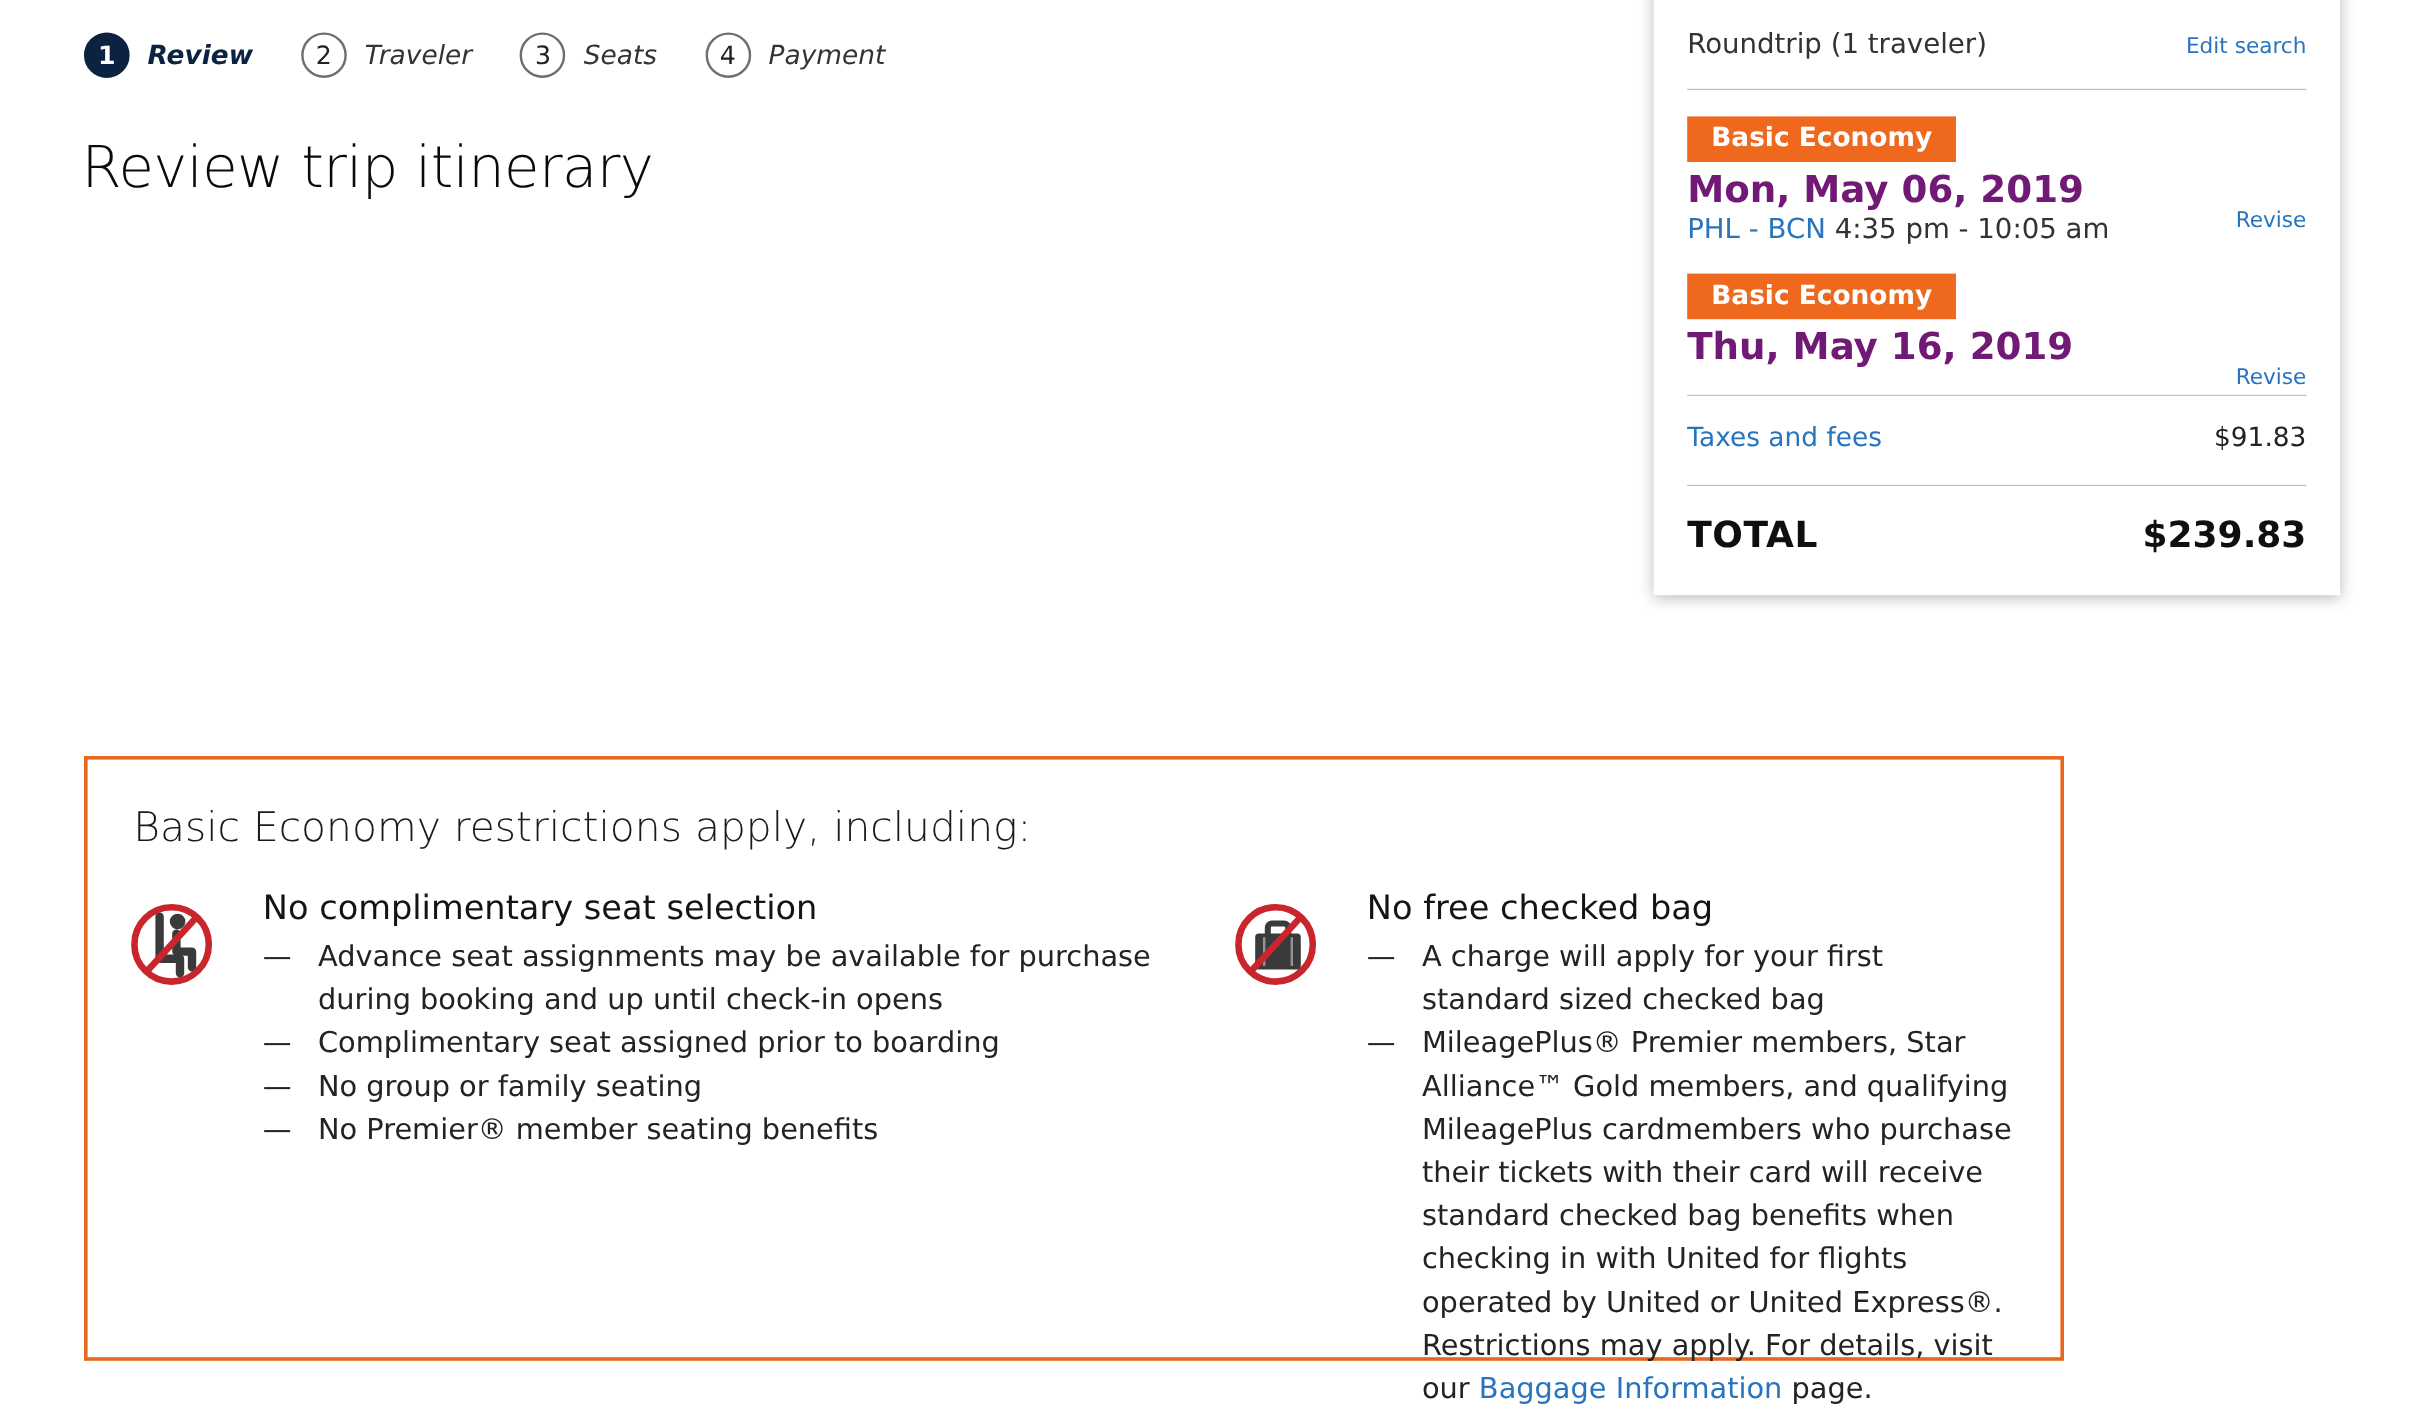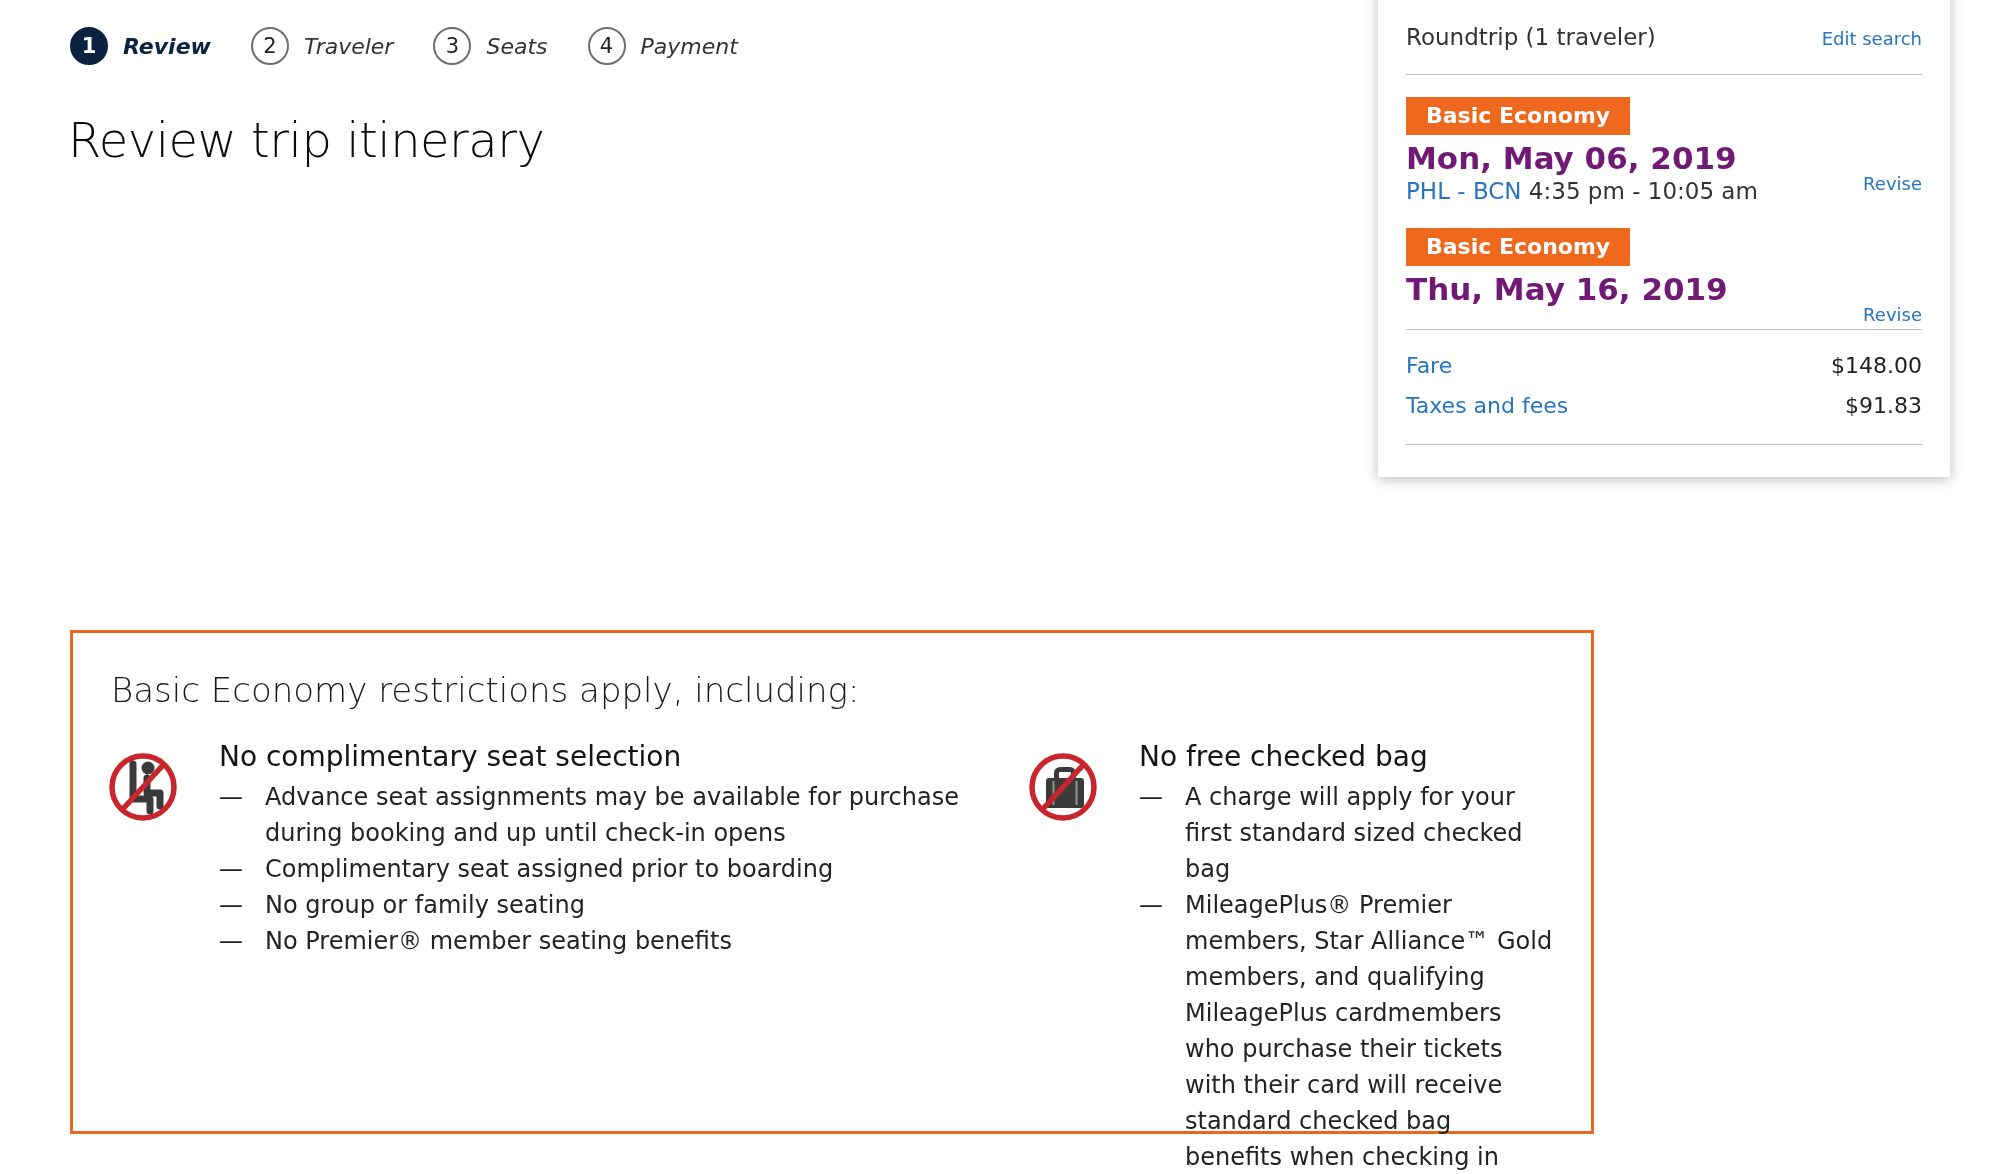--- a/index.html
+++ b/index.html
@@ -63,21 +63,21 @@
 
   .fare-section{margin-top:22px;}
   .fare-row{display:flex;justify-content:space-between;font-size:22px;line-height:28px;margin-top:12px;}
   .fare-value{color:#222;}
   .total-row{display:flex;justify-content:space-between;align-items:baseline;margin-top:24px;}
   .total-label{font-size:30px;font-weight:bold;color:#0f0f0f;letter-spacing:0.5px;}
   .total-value{font-size:30px;font-weight:bold;color:#0f0f0f;}
 
   
   .restrictions{
-    position:absolute;left:70px;top:630px;width:1524px;height:504px;
+    position:absolute;left:70px;top:630px;width:1650px;height:504px;
     border:3px solid var(--border-orange);background:#fff;
     padding:30px 38px 0 34px;
   }
   .restrictions-title{margin:4px 0 0 4px;font-size:34px;font-weight:300;color:#1a1a1a;line-height:46px;}
   .restriction-cols{display:flex;margin-top:24px;}
   .rcol{display:flex;align-items:flex-start;}
   .rcol-1{width:920px;flex:none;}
   .rcol-2{flex:1;}
   .ban-icon{width:72px;height:72px;flex:none;margin-top:14px;margin-right:40px;}
   .ban-circle{fill:none;stroke:var(--red);stroke-width:5.5px;}
@@ -132,31 +132,31 @@
   <div class="segment">
     <span class="badge">Basic Economy</span>
     <div class="seg-date">Thu, May 16, 2019</div>
     <a class="link revise">Revise</a>
   </div>
 
   <hr class="card-divider">
 
   <div class="fare-section">
     <div class="fare-row">
-      <a class="link">Fare</a>
-      <span class="fare-value">$148.00</span>
-    </div>
-    <div class="fare-row">
       <a class="link">Taxes and fees</a>
       <span class="fare-value">$91.83</span>
     </div>
   </div>
 
   <hr class="card-divider">
 
+  <div class="total-row">
+    <span class="total-label">TOTAL</span>
+    <span class="total-value">$239.83</span>
+  </div>
 </aside>
 
 <section class="restrictions">
   <h2 class="restrictions-title">Basic Economy restrictions apply, including:</h2>
 
   <div class="restriction-cols">
 
     <div class="rcol rcol-1">
       <svg class="ban-icon" viewBox="0 0 72 72" aria-hidden="true">
         <path class="glyph" d="M26 13 V48 H43 V60"></path>

